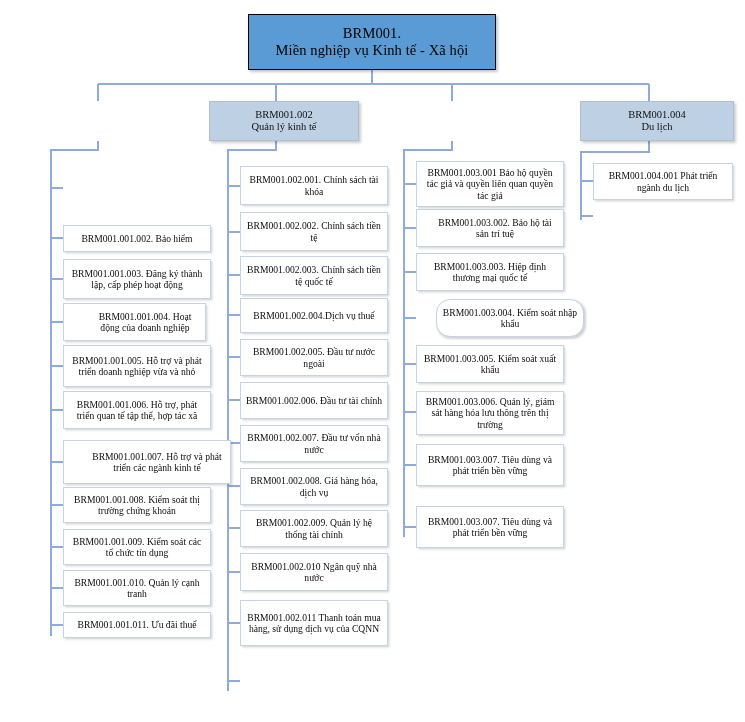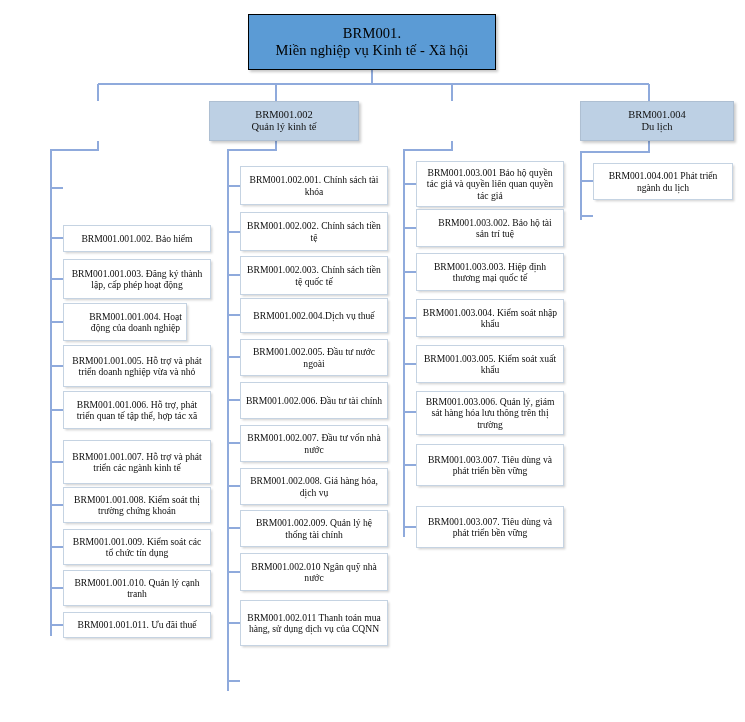--- a/index.html
+++ b/index.html
@@ -150,30 +150,30 @@
     <span class="txt">BRM001.004
 Du lịch</span>
   </div>
 
   <div class="node lvl2" style="left:63px; top:225px; width:148px; height:27px;">
     <span class="txt">BRM001.001.002. Bảo hiểm</span>
   </div>
   <div class="node lvl2" style="left:63px; top:259px; width:148px; height:40px;align-items:center;">
     <span class="txt">BRM001.001.003. Đăng ký thành lập, cấp phép hoạt động</span>
   </div>
-  <div class="node lvl2" style="left:63px; top:303px; width:124px; height:38px;padding-left:21px;">
+  <div class="node lvl2" style="left:63px; top:303px; width:143px; height:38px;padding-left:21px;">
     <span class="txt">BRM001.001.004. Hoạt động của doanh nghiệp</span>
   </div>
   <div class="node lvl2" style="left:63px; top:345px; width:148px; height:42px;">
     <span class="txt">BRM001.001.005. Hỗ trợ và phát triển doanh nghiệp vừa và nhỏ</span>
   </div>
   <div class="node lvl2" style="left:63px; top:391px; width:148px; height:38px;">
     <span class="txt">BRM001.001.006. Hỗ trợ, phát triển quan tế tập thể, hợp tác xã</span>
   </div>
-  <div class="node lvl2" style="left:63px; top:440px; width:148px; height:44px;">
+  <div class="node lvl2" style="left:63px; top:440px; width:168px; height:44px;padding-left:20px;">
     <span class="txt">BRM001.001.007.  Hỗ trợ và phát triển các ngành kinh tế</span>
   </div>
   <div class="node lvl2" style="left:63px; top:487px; width:148px; height:36px;">
     <span class="txt">BRM001.001.008. Kiểm soát thị trường chứng khoán</span>
   </div>
   <div class="node lvl2" style="left:63px; top:529px; width:148px; height:36px;">
     <span class="txt">BRM001.001.009. Kiểm soát các tổ chức tín dụng</span>
   </div>
   <div class="node lvl2" style="left:63px; top:570px; width:148px; height:36px;">
     <span class="txt">BRM001.001.010. Quản lý cạnh tranh</span>
@@ -218,21 +218,21 @@
 
   <div class="node lvl2" style="left:416px; top:161px; width:148px; height:46px;">
     <span class="txt">BRM001.003.001 Bảo hộ quyền tác giả và quyền liên quan quyền tác giả</span>
   </div>
   <div class="node lvl2" style="left:416px; top:209px; width:148px; height:38px;padding-left:10px;">
     <span class="txt">BRM001.003.002. Bảo hộ tài sản trí tuệ</span>
   </div>
   <div class="node lvl2" style="left:416px; top:253px; width:148px; height:38px;">
     <span class="txt">BRM001.003.003. Hiệp định thương mại quốc tế</span>
   </div>
-  <div class="node lvl2" style="left:416px; top:299px; width:148px; height:38px;">
+  <div class="node lvl2" style="left:436px; top:299px; width:148px; height:38px;border-radius:14px;">
     <span class="txt">BRM001.003.004. Kiểm soát nhập khẩu</span>
   </div>
   <div class="node lvl2" style="left:416px; top:345px; width:148px; height:38px;">
     <span class="txt">BRM001.003.005. Kiểm soát xuất khẩu</span>
   </div>
   <div class="node lvl2" style="left:416px; top:391px; width:148px; height:44px;">
     <span class="txt">BRM001.003.006. Quản lý, giám sát hàng hóa lưu thông trên thị trường</span>
   </div>
   <div class="node lvl2" style="left:416px; top:444px; width:148px; height:42px;">
     <span class="txt">BRM001.003.007. Tiêu dùng và phát triển bền vững</span>

